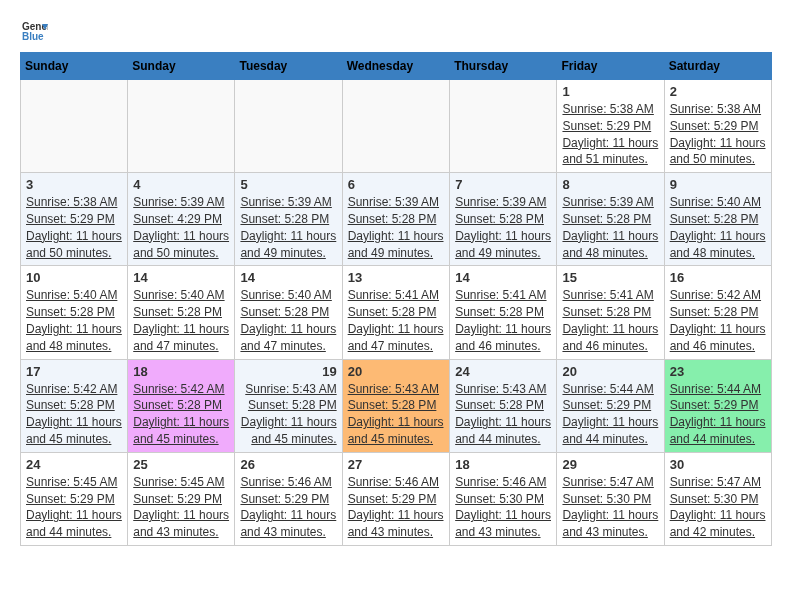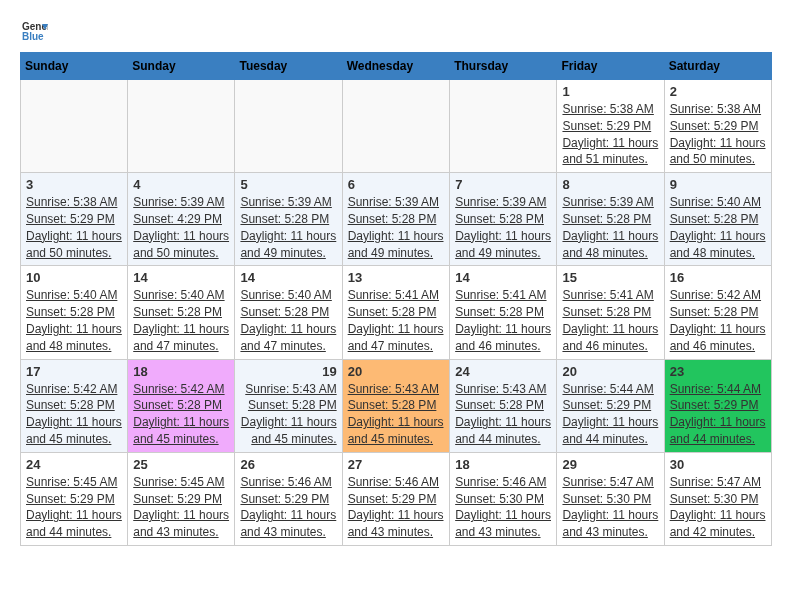--- a/index.html
+++ b/index.html
@@ -254,21 +254,21 @@
           <div class="day-info">Sunrise: 5:43 AM
 Sunset: 5:28 PM
 Daylight: 11 hours and 44 minutes.</div>
         </td>
         <td style="background: rgb(240, 245, 251);">
           <span class="day-number">20</span>
           <div class="day-info">Sunrise: 5:44 AM
 Sunset: 5:29 PM
 Daylight: 11 hours and 44 minutes.</div>
         </td>
-        <td style="background: #22c55e;">
+        <td style="background: #86efac;">
           <span class="day-number">23</span>
           <div class="day-info">Sunrise: 5:44 AM
 Sunset: 5:29 PM
 Daylight: 11 hours and 44 minutes.</div>
         </td>
       </tr>
       <tr>
         <td>
           <span class="day-number">24</span>
           <div class="day-info">Sunrise: 5:45 AM

